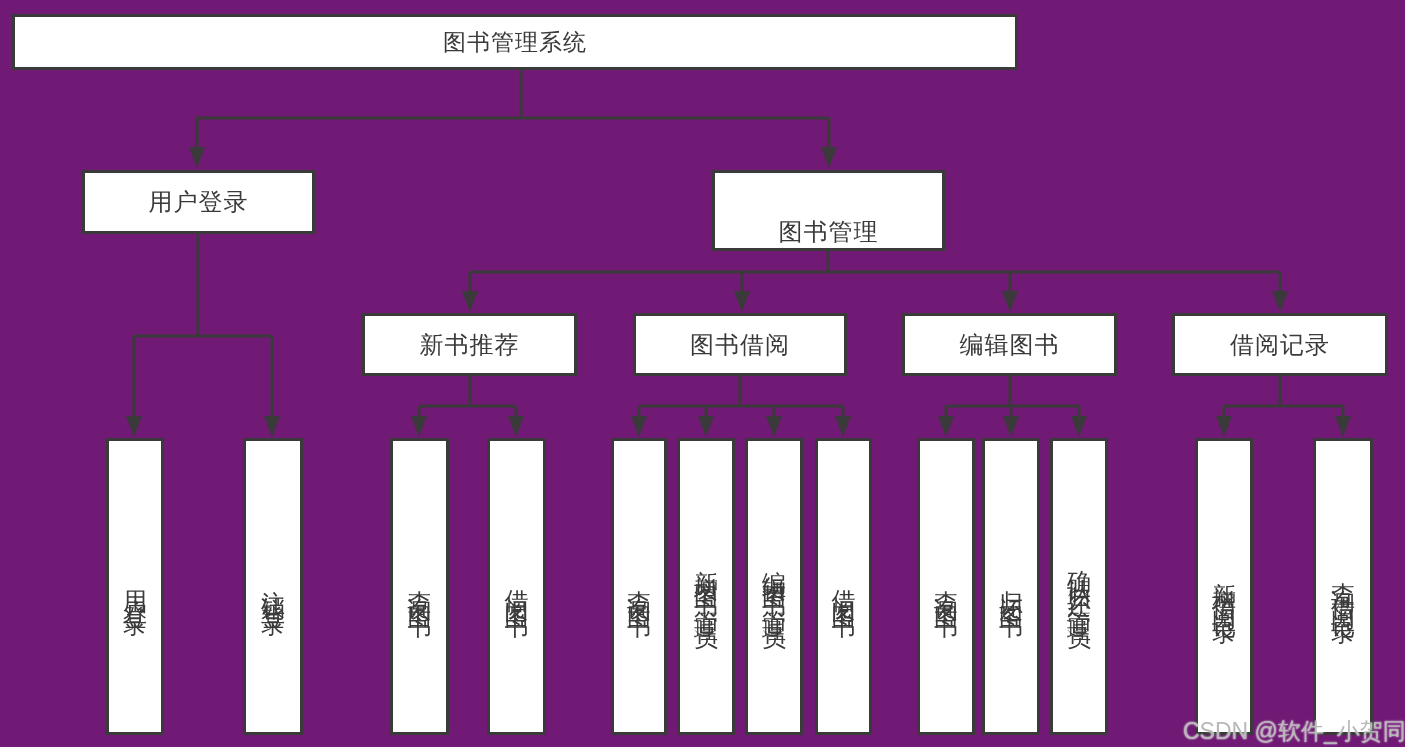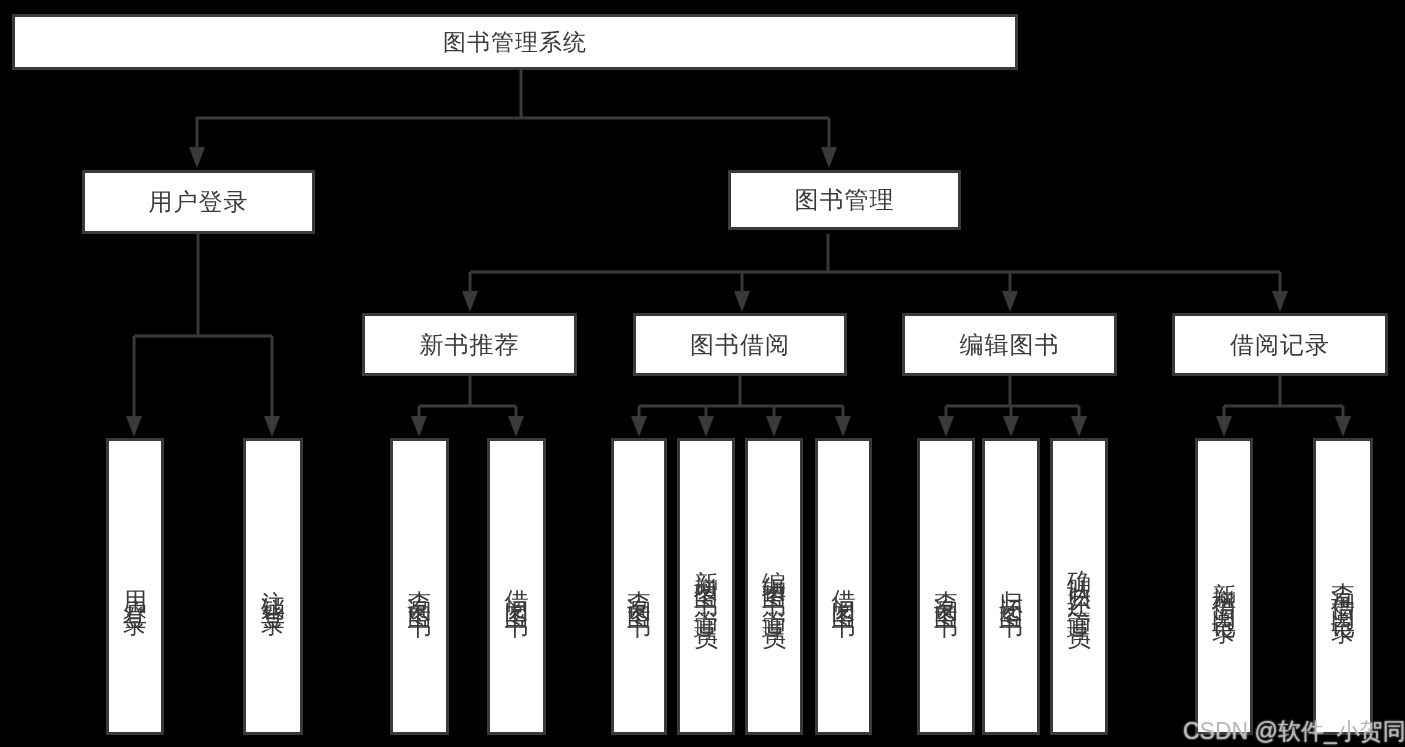--- a/index.html
+++ b/index.html
@@ -1,19 +1,19 @@
 <!DOCTYPE html>
 <html><head>
 <meta charset="utf-8">
 <style>
   html,body{margin:0;padding:0;background:#fff;}
   #canvas{
     position:relative;
     width:1405px;height:747px;
-    background:#000000;
+    background:#701a75;
     font-family:"Liberation Sans", sans-serif;
     overflow:hidden;
   }
   #connector-layer{position:absolute;left:0;top:0;width:1405px;height:747px;}
   .box{
     position:absolute;
     box-sizing:border-box;
     background:#ffffff;
     border:3px solid #3a3a3a;
     display:flex;
@@ -85,21 +85,21 @@
     </g>
   </svg>
 
   <div class="box h-box root-box" style="left:12px;top:14px;width:1006px;height:56px;">
     <span>图书管理系统</span>
   </div>
 
   <div class="box h-box" style="left:82px;top:170px;width:233px;height:64px;">
     <span>用户登录</span>
   </div>
-  <div class="box h-box" style="left:728px;top:170px;width:233px;height:60px;">
+  <div class="box h-box" style="left:712px;top:170px;width:233px;height:81px;align-items:flex-end;">
     <span>图书管理</span>
   </div>
 
   <div class="box h-box" style="left:362px;top:313px;width:215px;height:63px;">
     <span>新书推荐</span>
   </div>
   <div class="box h-box" style="left:633px;top:313px;width:214px;height:63px;">
     <span>图书借阅</span>
   </div>
   <div class="box h-box" style="left:902px;top:313px;width:215px;height:63px;">

